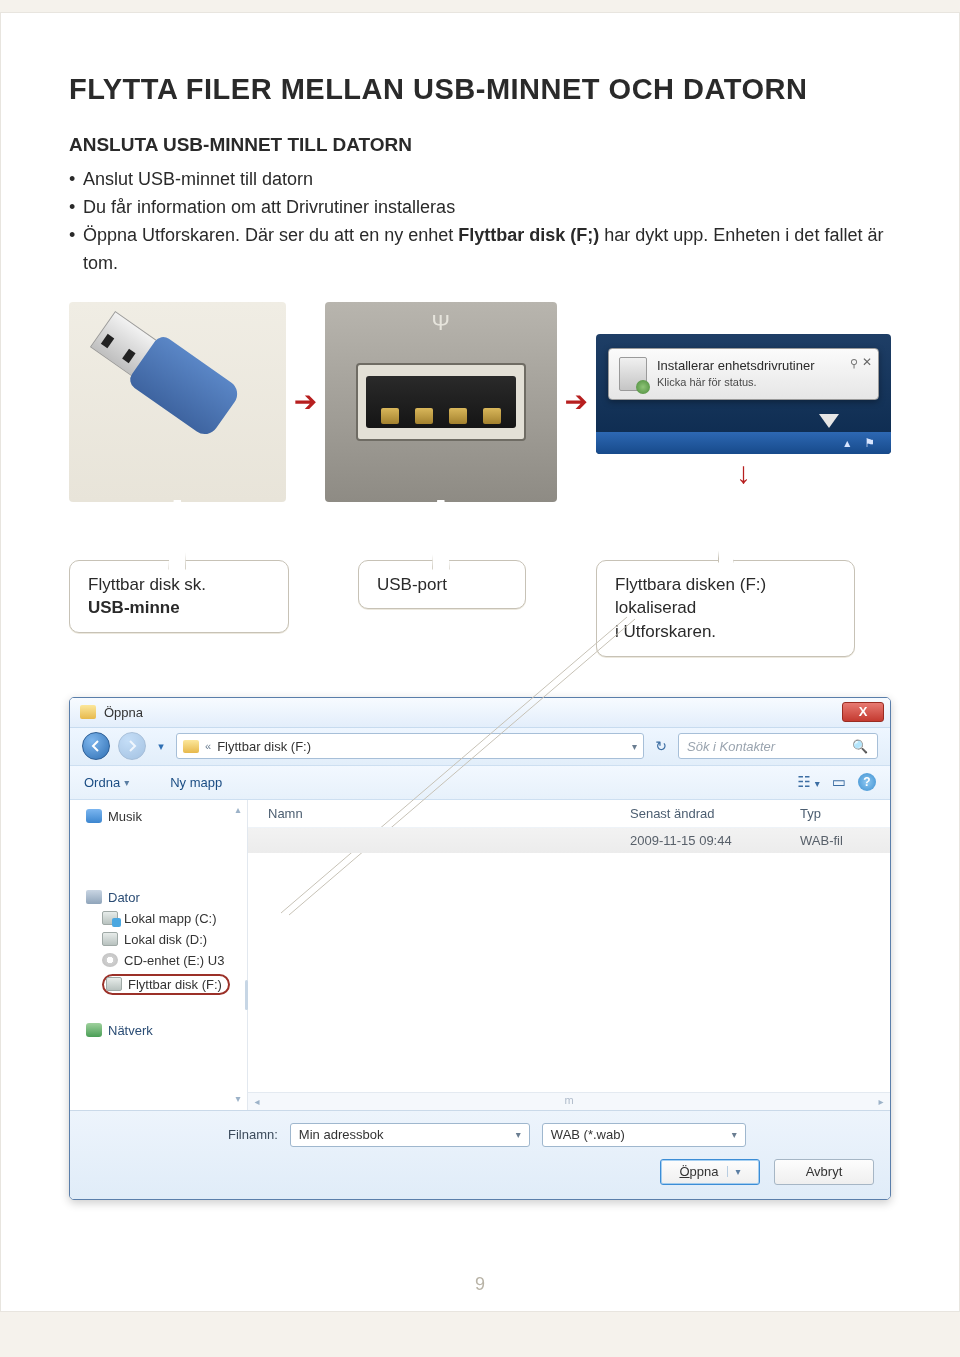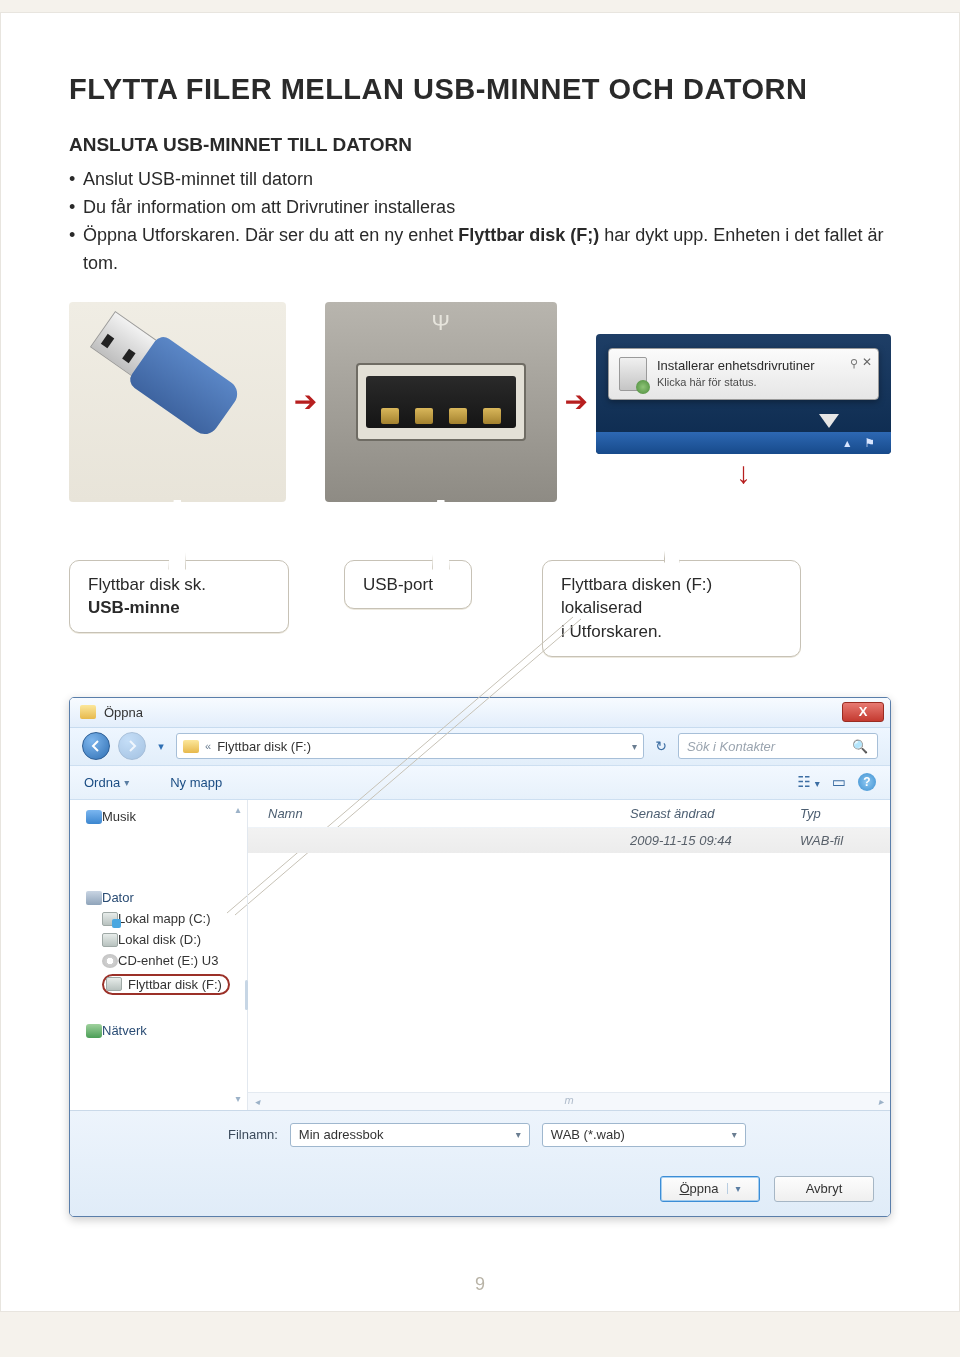--- a/index.html
+++ b/index.html
@@ -196,21 +196,21 @@
   .label-box {
     background:#fff;
     border:1px solid #c7c2b6;
     border-radius:10px;
     padding:12px 18px;
     font-size:17px;
     line-height:1.4;
     box-shadow: 0 1px 0 #ece8dd;
   }
   .label-1 { width:220px; }
-  .label-2 { width:128px; margin-left:55px; }
+  .label-2 { width:168px; margin-left:69px; }
   .label-3 { width:259px; margin-left:70px; position:relative; }
 
   .label-3-stem {
     position:absolute;
     width:16px; height:44px;
     background:#fff;
     border-left:1px solid #c7c2b6;
     border-right:1px solid #c7c2b6;
     top:-42px; left:50%; transform:translateX(-50%);
     clip-path: polygon(35% 0, 65% 0, 100% 100%, 0 100%);
@@ -306,21 +306,21 @@
     display:flex;
     height:310px;
     position:relative;
   }
   .sidebar {
     width:178px; border-right:1px solid #e2e8ef;
     padding:6px 0 6px 14px;
     position:relative;
   }
   .sb-item {
-    display:flex; align-items:flex-end; 
+    display:flex; align-items:center; gap:6px;
     padding:3px 2px; font-size:13px; color:#333;
   }
   .sb-item.grp { color:#2a4c74; font-weight:400; margin-top:14px; }
   .sb-indent { margin-left:16px; }
   .ic { width:16px; height:14px; border-radius:2px; flex:0 0 16px; }
   .ic-music { background:linear-gradient(#7bb6f0,#3c86cf); border-radius:3px; }
   .ic-pc { background:linear-gradient(#c9d5e3,#8fa4ba); }
   .ic-drive { background:linear-gradient(#e7ecea,#b8c2bf); border:1px solid #9fa9a6; }
   .ic-driveC { position:relative; }
   .ic-driveC::after { content:""; position:absolute; right:-4px; bottom:-3px; width:9px;height:9px; background:#4aa7e0; border-radius:2px; }
@@ -337,21 +337,21 @@
     color:#9cb2c8; font-size:10px;
   }
   .sb-scroll-up { top:4px; }
   .sb-scroll-dn { bottom:6px; }
   .divider-handle {
     position:absolute; right:-1px; top:180px;
     width:3px; height:30px; background:#c7d6e5; border-radius:2px;
   }
 
   .main-col {
-    flex:1; position:relative; padding:0;font-style:italic;
+    flex:1; position:relative; padding:0;
   }
   .cols-hdr {
     display:flex; padding:6px 10px 6px 20px;
     font-size:13px; color:#4c5e71;
     border-bottom:1px solid #eef3f8;
   }
   .col-name { flex:1; }
   .col-date { width:170px; }
   .col-type { width:80px; text-align:left; }
   .row1 {
@@ -368,21 +368,21 @@
   }
   .hscroll .arrow { width:18px; text-align:center; color:#9cb2c8; font-size:10px; }
   .hscroll .label-m { position:absolute; left:50%; transform:translateX(-50%); color:#b0bccb; font-size:11px; top:1px; }
   .hscroll .arrow.rt { margin-left:auto; }
 
   .footer-bar {
     background: linear-gradient(#edf4fc,#e0ecf8);
     border-top:1px solid #cad9e9;
     padding:12px 16px 14px;
   }
-  .file-row { display:flex; align-items:center; gap:12px; margin-bottom:29px; padding-left:142px; }
+  .file-row { display:flex; align-items:center; gap:12px; margin-bottom:12px; padding-left:142px; }
   .lbl-filn { color:#3b4a5b; }
   .txtfield {
     height:24px; border:1px solid #9fb7ce; border-radius:3px;
     background:#fff; padding:0 8px; display:flex; align-items:center;
     font-size:13px; color:#333;
   }
   .txtfield.name { width:240px; }
   .txtfield .dd { margin-left:auto; color:#6a7d91; font-size:10px; }
   .txtfield.type { width:204px; }
   .btn-row { display:flex; gap:14px; justify-content:flex-end; }

